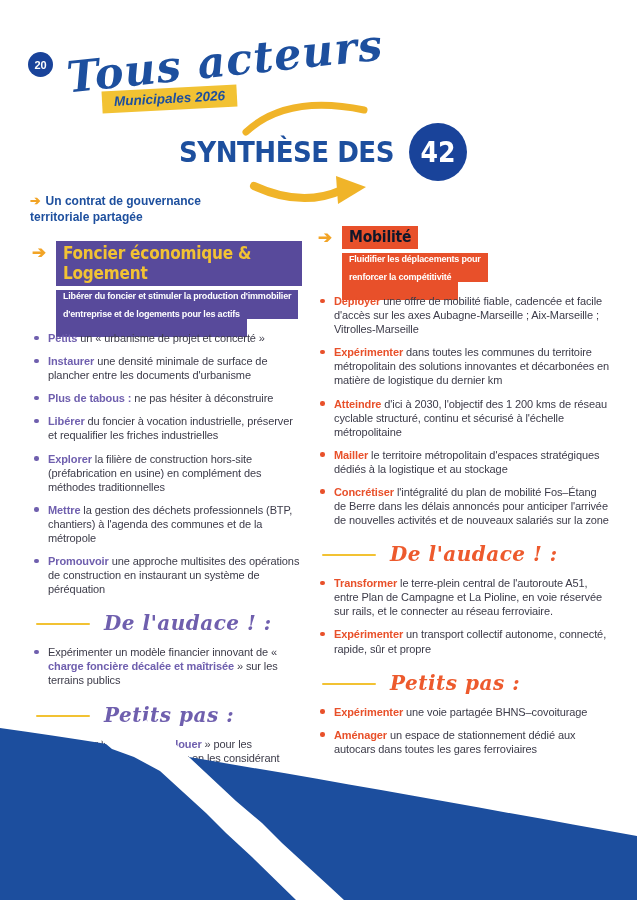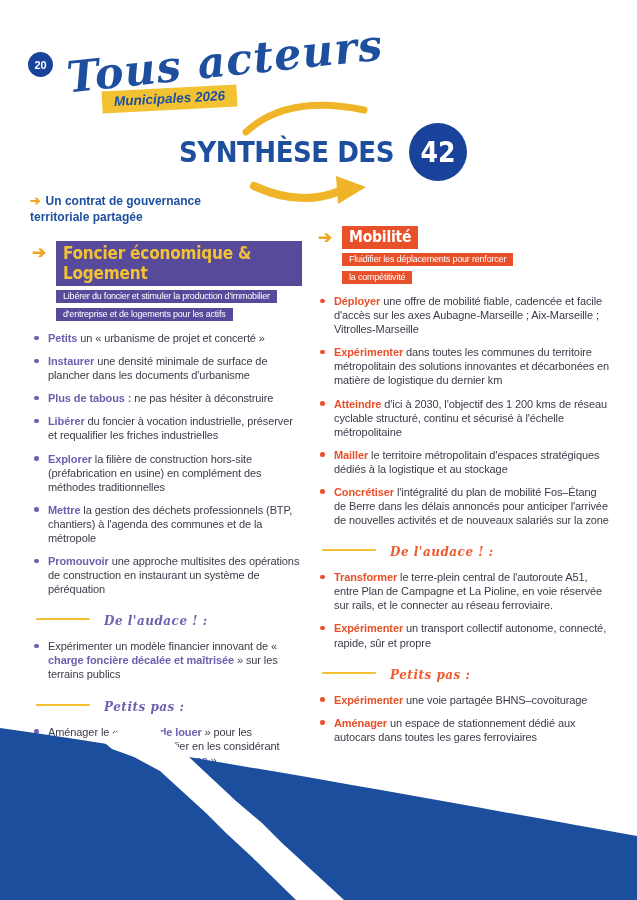--- a/index.html
+++ b/index.html
@@ -54,45 +54,45 @@
   .col{position:absolute;}
   .col-left{left:32px;top:241px;width:270px;}
   .col-right{left:318px;top:226px;width:292px;}
   .sec-header{position:relative;padding-left:24px;}
   .sec-header .arrow{position:absolute;left:0;top:1px;}
   .sec-title{
     display:inline-block;padding:2px 7px 3px;font-weight:bold;
     font-family:"DejaVu Sans","Liberation Sans",sans-serif;font-stretch:condensed;letter-spacing:-0.2px;
   }
   .sec-sub{
-    font-weight:normal;font-size:9px;line-height:1.45;letter-spacing:-0.2px;
-    padding:1px 7px 2px;-webkit-box-decoration-break:clone;box-decoration-break:clone;color:#fff;
+    font-weight:bold;font-size:9px;line-height:1.45;letter-spacing:-0.2px;
+    padding:1px 7px 18px;-webkit-box-decoration-break:clone;box-decoration-break:clone;color:#fff;
   }
   .sub-wrap{margin-top:-1px;}
   .col-purple .sec-title{background:var(--purple);color:var(--yellow);font-size:17px;}
   .col-purple .sec-sub{background:var(--purple);}
   .col-purple .sub-wrap{max-width:252px;}
-  .col-orange .sec-title{background:var(--orange);color:#ffffff;font-size:15.5px;}
+  .col-orange .sec-title{background:var(--orange);color:#0f172a;font-size:15.5px;}
   .col-orange .sec-sub{background:var(--orange);}
   .col-orange .sub-wrap{max-width:168px;}
   
   ul.bullets{list-style:none;margin:10px 0 0;padding:0;font-size:11px;line-height:1.28;letter-spacing:-0.1px;}
   ul.bullets li{position:relative;padding-left:16px;margin-bottom:9px;}
   ul.bullets li::before{
     content:"";position:absolute;left:2px;top:4.5px;width:4.5px;height:4.5px;border-radius:50%;
   }
   .col-purple ul.bullets li::before{background:var(--purple-text);}
   .col-orange ul.bullets li::before{background:var(--orange);}
   .col-purple .lead{font-weight:bold;color:var(--purple-text);}
   .col-orange .lead{font-weight:bold;color:var(--orange);}
   
   .script-row{margin:15px 0 10px;padding-left:4px;white-space:nowrap;}
   .script-line{display:inline-block;width:54px;height:2px;background:var(--yellow);vertical-align:5px;margin-right:14px;border-radius:1px;}
   .script-text{
-    font-family:"DejaVu Serif",serif;font-style:italic;font-weight:bold;font-size:12px;letter-spacing:0.5px;
+    font-family:"DejaVu Serif",serif;font-style:italic;font-weight:bold;font-size:20px;letter-spacing:0.5px;
   }
   .col-purple .script-text{color:var(--purple-text);}
   .col-orange .script-text{color:#ed5a2d;}
   
   .bottom-decor{position:absolute;left:0;bottom:0;width:637px;height:185px;display:block;}
 </style>
 </head>
 <body>
 
 <div class="page">
@@ -120,21 +120,21 @@
   <div class="col col-left col-purple">
     <div class="sec-header">
       <span class="arrow">➔</span>
       <div>
         <span class="sec-title">Foncier économique &amp; Logement</span>
         <div class="sub-wrap"><span class="sec-sub">Libérer du foncier et stimuler la production d'immobilier d'entreprise et de logements pour les actifs</span></div>
       </div>
     </div>
     <ul class="bullets">
         <li><span class="lead">Petits</span><span> un « urbanisme de projet et concerté »</span></li>
-        <li><span class="lead">Instaurer</span><span> une densité minimale de surface de plancher dans les documents d'urbanisme</span></li>
+        <li><span class="lead">Instaurer</span><span> une densité minimale de surface de plancher entre les documents d'urbanisme</span></li>
         <li><span class="lead">Plus de tabous :</span><span> ne pas hésiter à déconstruire</span></li>
         <li><span class="lead">Libérer</span><span> du foncier à vocation industrielle, préserver et requalifier les friches industrielles</span></li>
         <li><span class="lead">Explorer</span><span> la filière de construction hors-site (préfabrication en usine) en complément des méthodes traditionnelles</span></li>
         <li><span class="lead">Mettre</span><span> la gestion des déchets professionnels (BTP, chantiers) à l'agenda des communes et de la métropole</span></li>
         <li><span class="lead">Promouvoir</span><span> une approche multisites des opérations de construction en instaurant un système de péréquation</span></li>
       </ul>
     <div class="script-row">
       <span class="script-line"></span><span class="script-text">De l'audace ! :</span>
     </div>
     <ul class="bullets">

